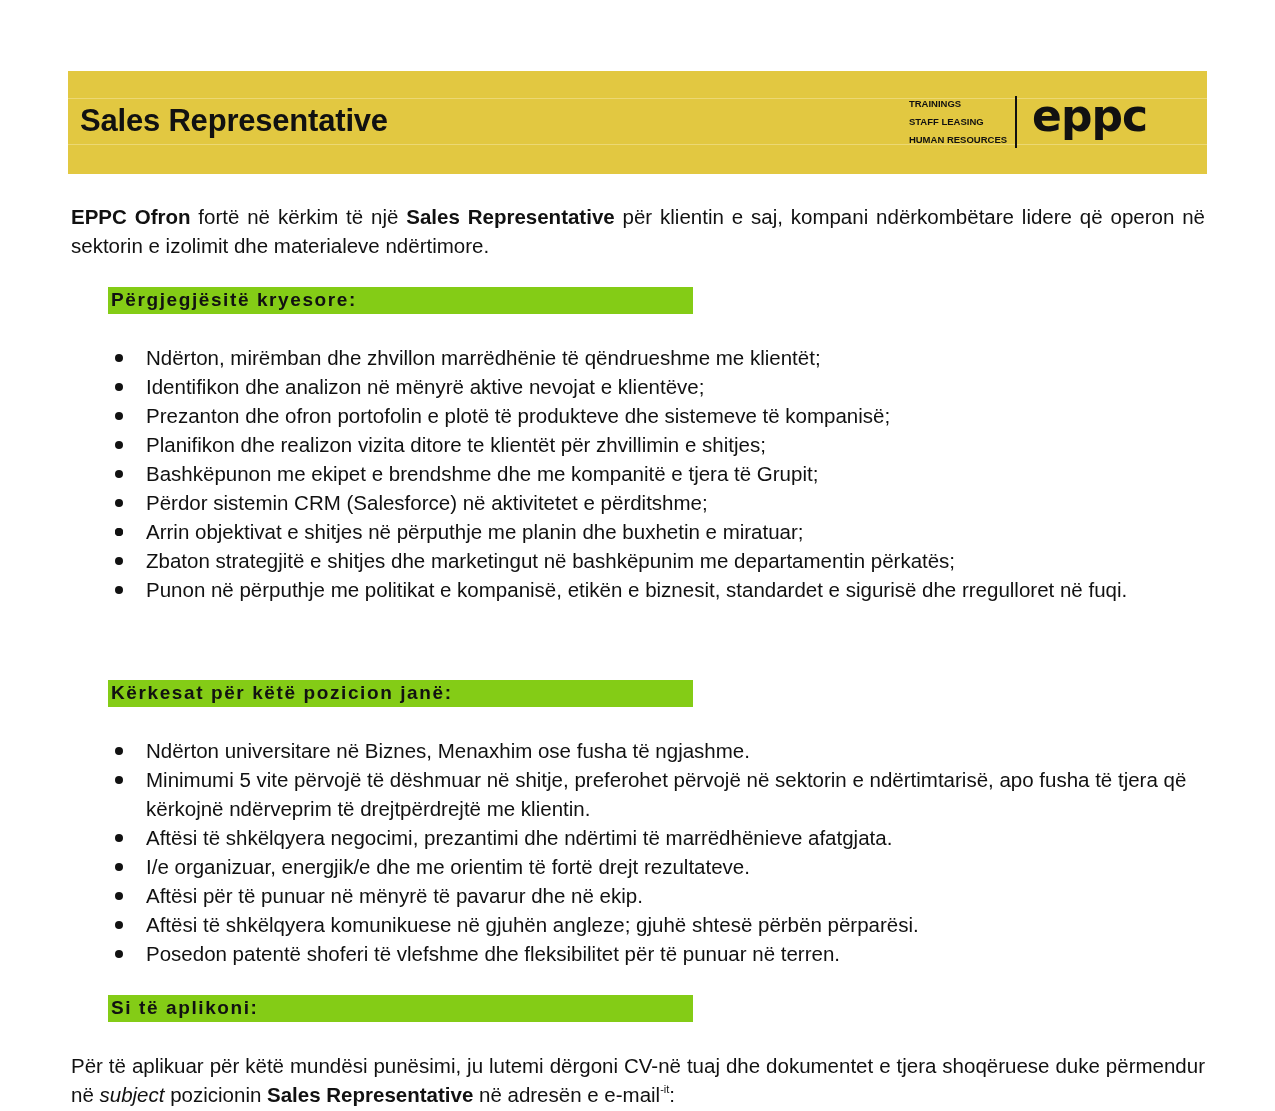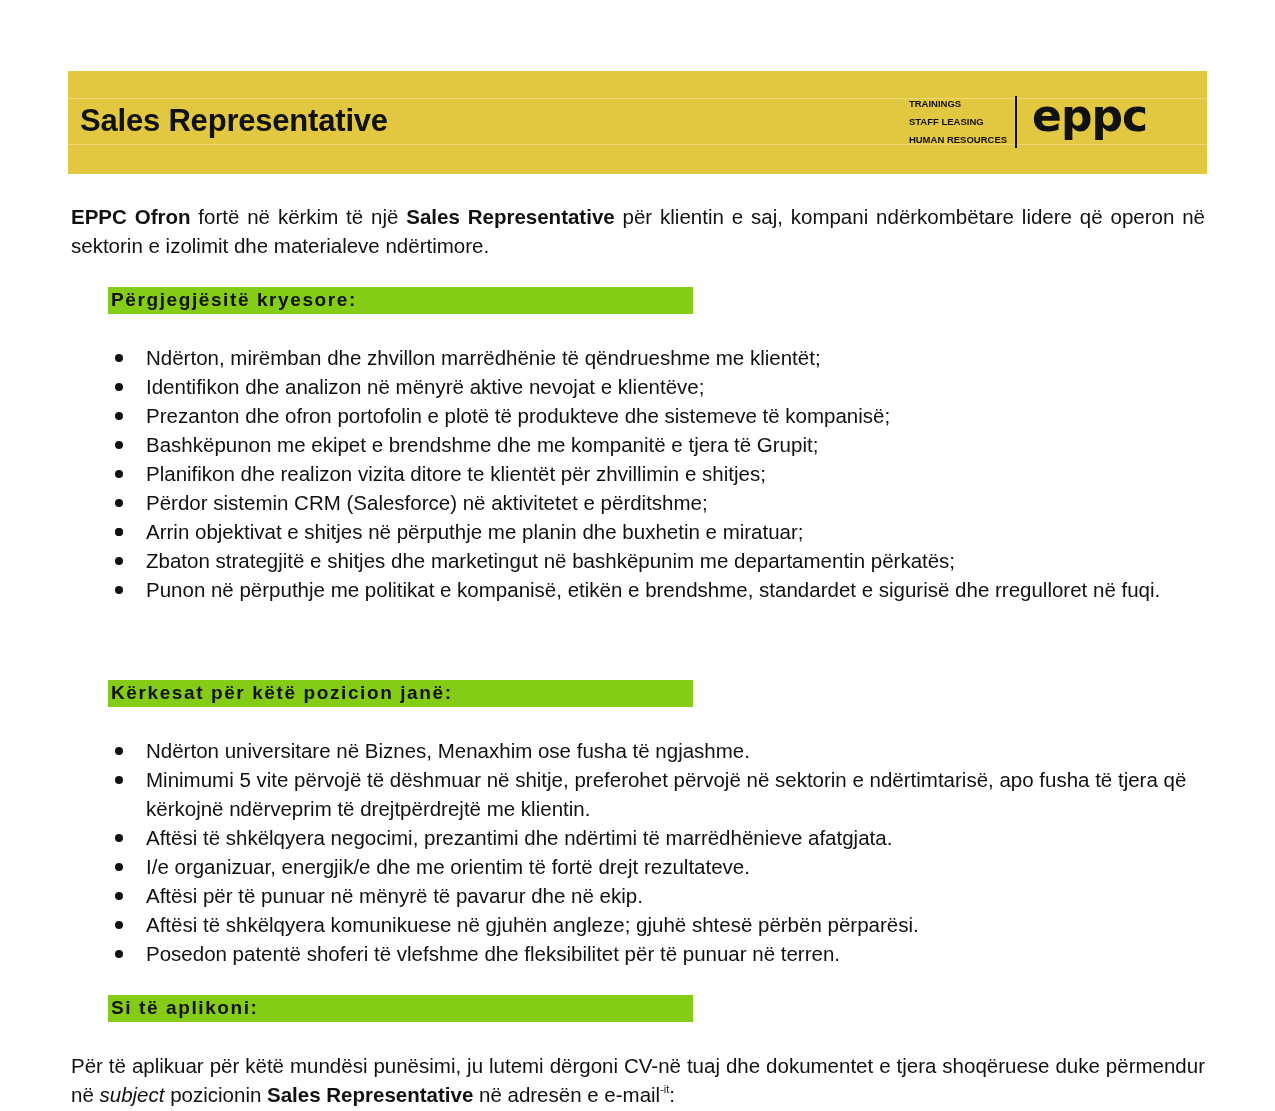--- a/index.html
+++ b/index.html
@@ -81,44 +81,44 @@
   <li>
       <span class="dot"></span>
       <span class="li-text">Identifikon dhe analizon në mënyrë aktive nevojat e klientëve;</span>
     </li>
   <li>
       <span class="dot"></span>
       <span class="li-text">Prezanton dhe ofron portofolin e plotë të produkteve dhe sistemeve të kompanisë;</span>
     </li>
   <li>
       <span class="dot"></span>
-      <span class="li-text">Bashkëpunon me ekipet e brendshme dhe me kompanitë e tjera të Grupit;</span>
+      <span class="li-text">Planifikon dhe realizon vizita ditore te klientët për zhvillimin e shitjes;</span>
     </li>
   <li>
       <span class="dot"></span>
-      <span class="li-text">Planifikon dhe realizon vizita ditore te klientët për zhvillimin e shitjes;</span>
+      <span class="li-text">Bashkëpunon me ekipet e brendshme dhe me kompanitë e tjera të Grupit;</span>
     </li>
   <li>
       <span class="dot"></span>
       <span class="li-text">Përdor sistemin CRM (Salesforce) në aktivitetet e përditshme;</span>
     </li>
   <li>
       <span class="dot"></span>
     </li>
   <li>
       <span class="dot"></span>
       <span class="li-text">Arrin objektivat e shitjes në përputhje me planin dhe buxhetin e miratuar;</span>
     </li>
   <li>
       <span class="dot"></span>
       <span class="li-text">Zbaton strategjitë e shitjes dhe marketingut në bashkëpunim me departamentin përkatës;</span>
     </li>
   <li>
       <span class="dot"></span>
-      <span class="li-text">Punon në përputhje me politikat e kompanisë, etikën e brendshme, standardet e sigurisë dhe rregulloret në fuqi.</span>
+      <span class="li-text">Punon në përputhje me politikat e kompanisë, etikën e biznesit, standardet e sigurisë dhe rregulloret në fuqi.</span>
     </li>
 </ul>
 
 <div class="section-bar" style="top:680px">
   <span>Kërkesat për këtë pozicion janë:</span>
 </div>
 <ul class="bullets" style="top:736px">
   <li>
       <span class="dot"></span>
       <span class="li-text">Ndërton universitare në Biznes, Menaxhim ose fusha të ngjashme.</span>

